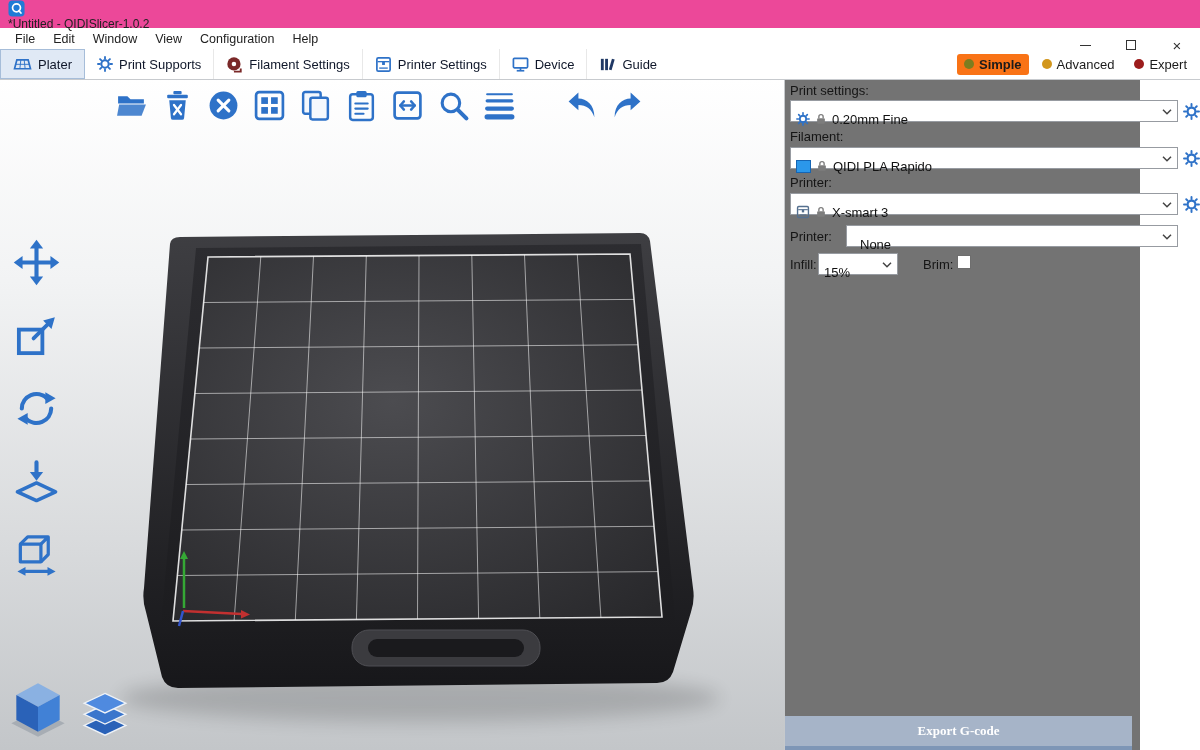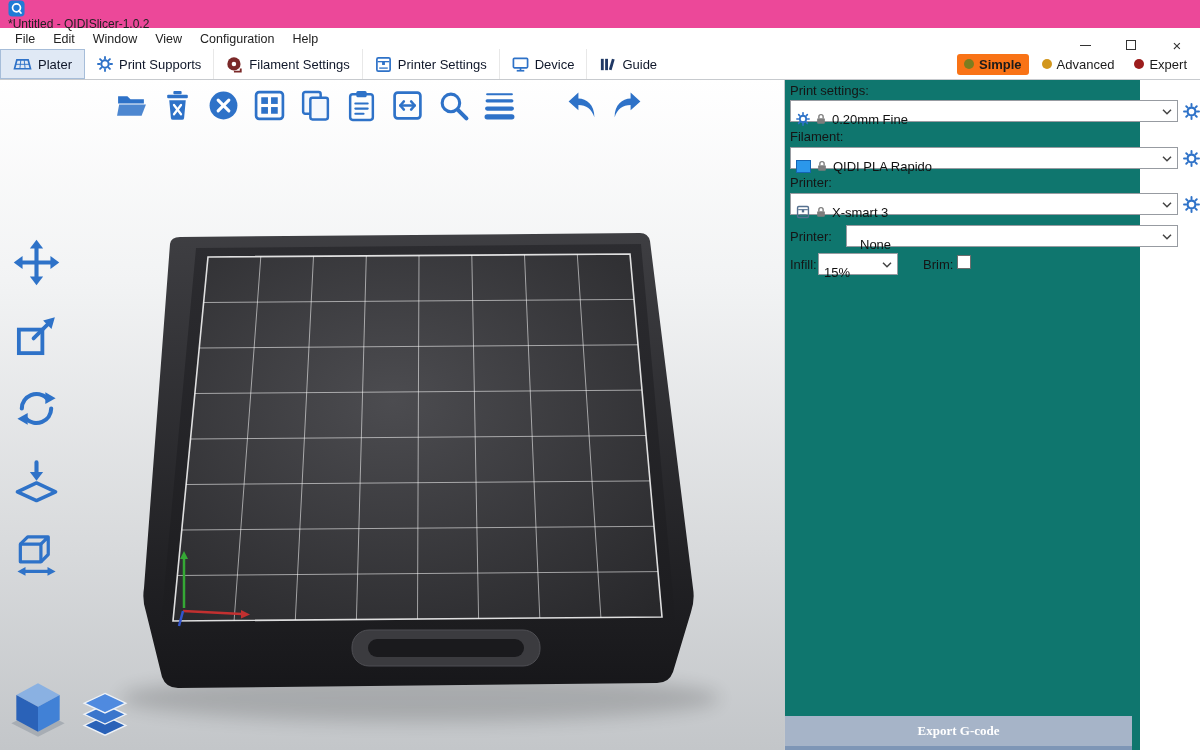--- a/index.html
+++ b/index.html
@@ -53,21 +53,21 @@
   .lt-btn { width:52px; height:52px; display:flex; align-items:center; justify-content:center; color:#2e72c8; }
   .lt-btn svg { width:47px; height:47px; }
 
   
   .view-toggle { position:absolute; left:8px; bottom:10px; display:flex; align-items:flex-end; gap:12px; }
   .vt-btn { display:flex; align-items:center; justify-content:center; }
   .vt-3d svg { width:60px; height:60px; }
   .vt-prev svg { width:50px; height:50px; }
 
   
-  .panel { position:relative; width:356px; height:670px; background:#0f766e; border-left:1px solid #c6c9cc; }
+  .panel { position:relative; width:356px; height:670px; background:#737373; border-left:1px solid #c6c9cc; }
   .plabel { position:absolute; left:5px; font-size:13px; color:#151515; }
   .combo { position:absolute; height:22px; background:#fff; border:1px solid #979ba1; display:flex; align-items:center; gap:5px; padding:16px 20px 0 5px; font-size:13px; color:#111; }
   .combo .chev { position:absolute; right:5px; top:8px; width:10px; height:6px; color:#444; }
   .combo .ctext { white-space:nowrap; overflow:hidden; }
   .swatch { width:15px; height:13px; border:1px solid #1565b4; background:#2b97ea; flex:0 0 auto; }
   .mini { flex:0 0 auto; display:flex; align-items:center; }
   .mini svg { display:block; }
   .gear-btn { position:absolute; left:398px; width:17px; height:17px; color:#2e72c8; }
   .gear-btn svg { width:17px; height:17px; }
   .lock-gray { color:#7d7d7d; }

